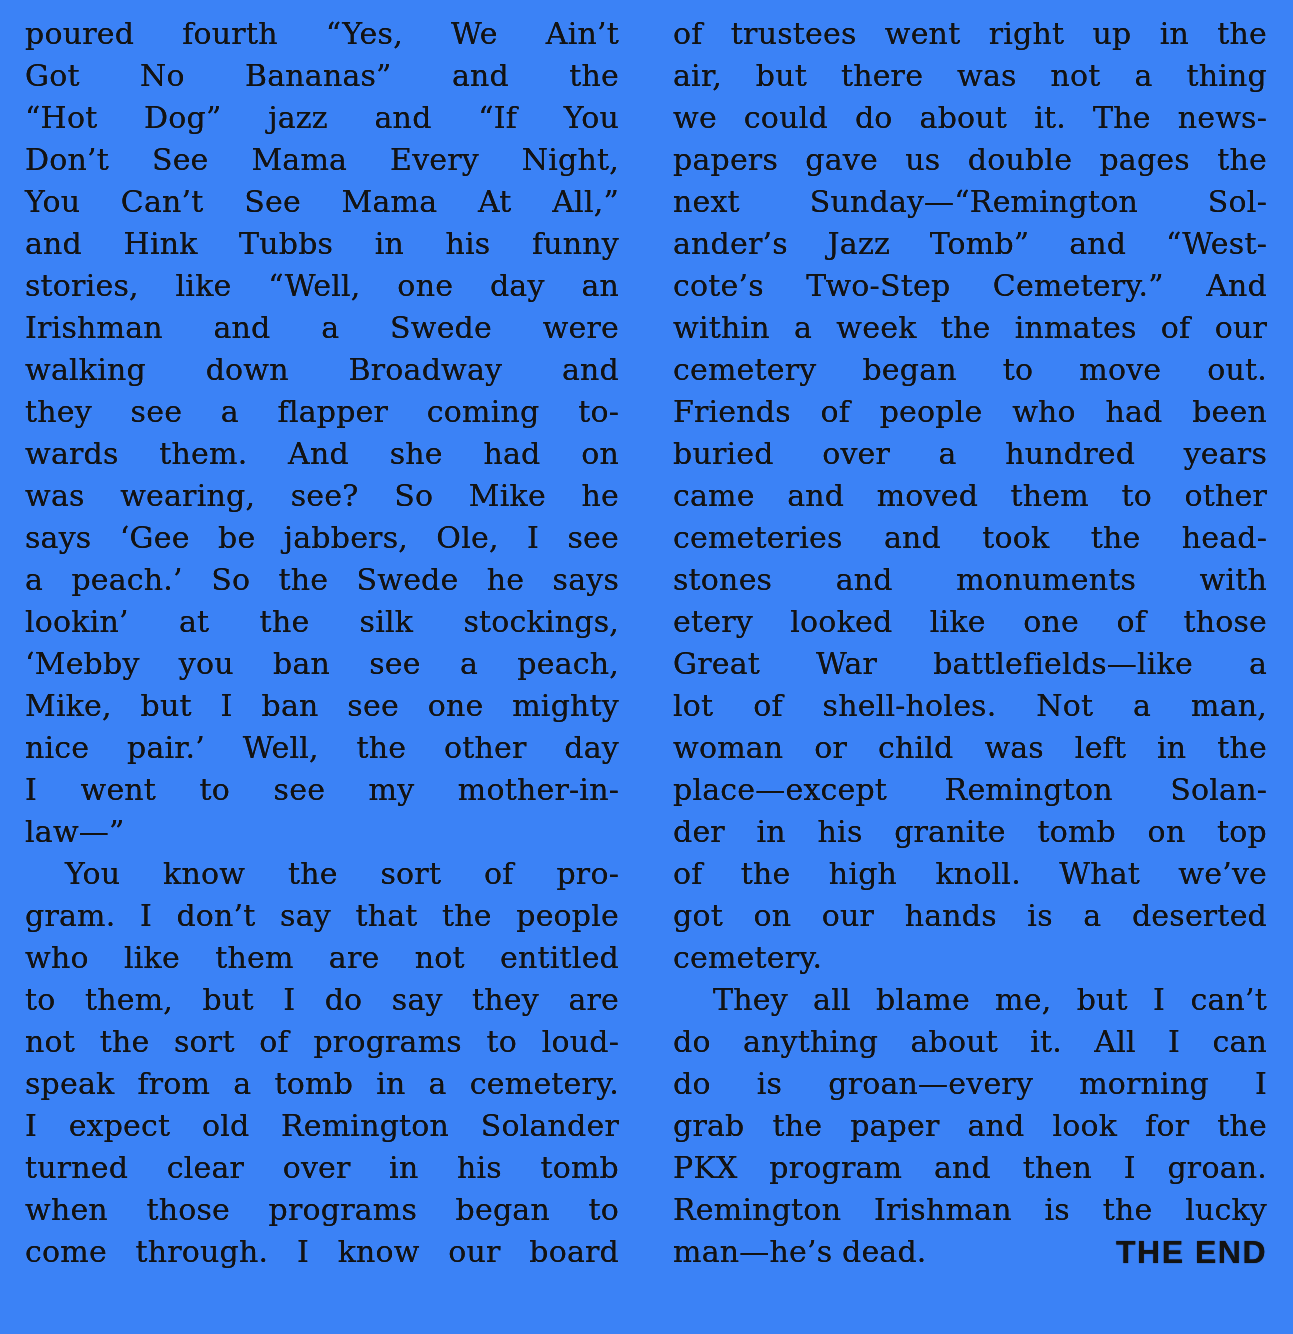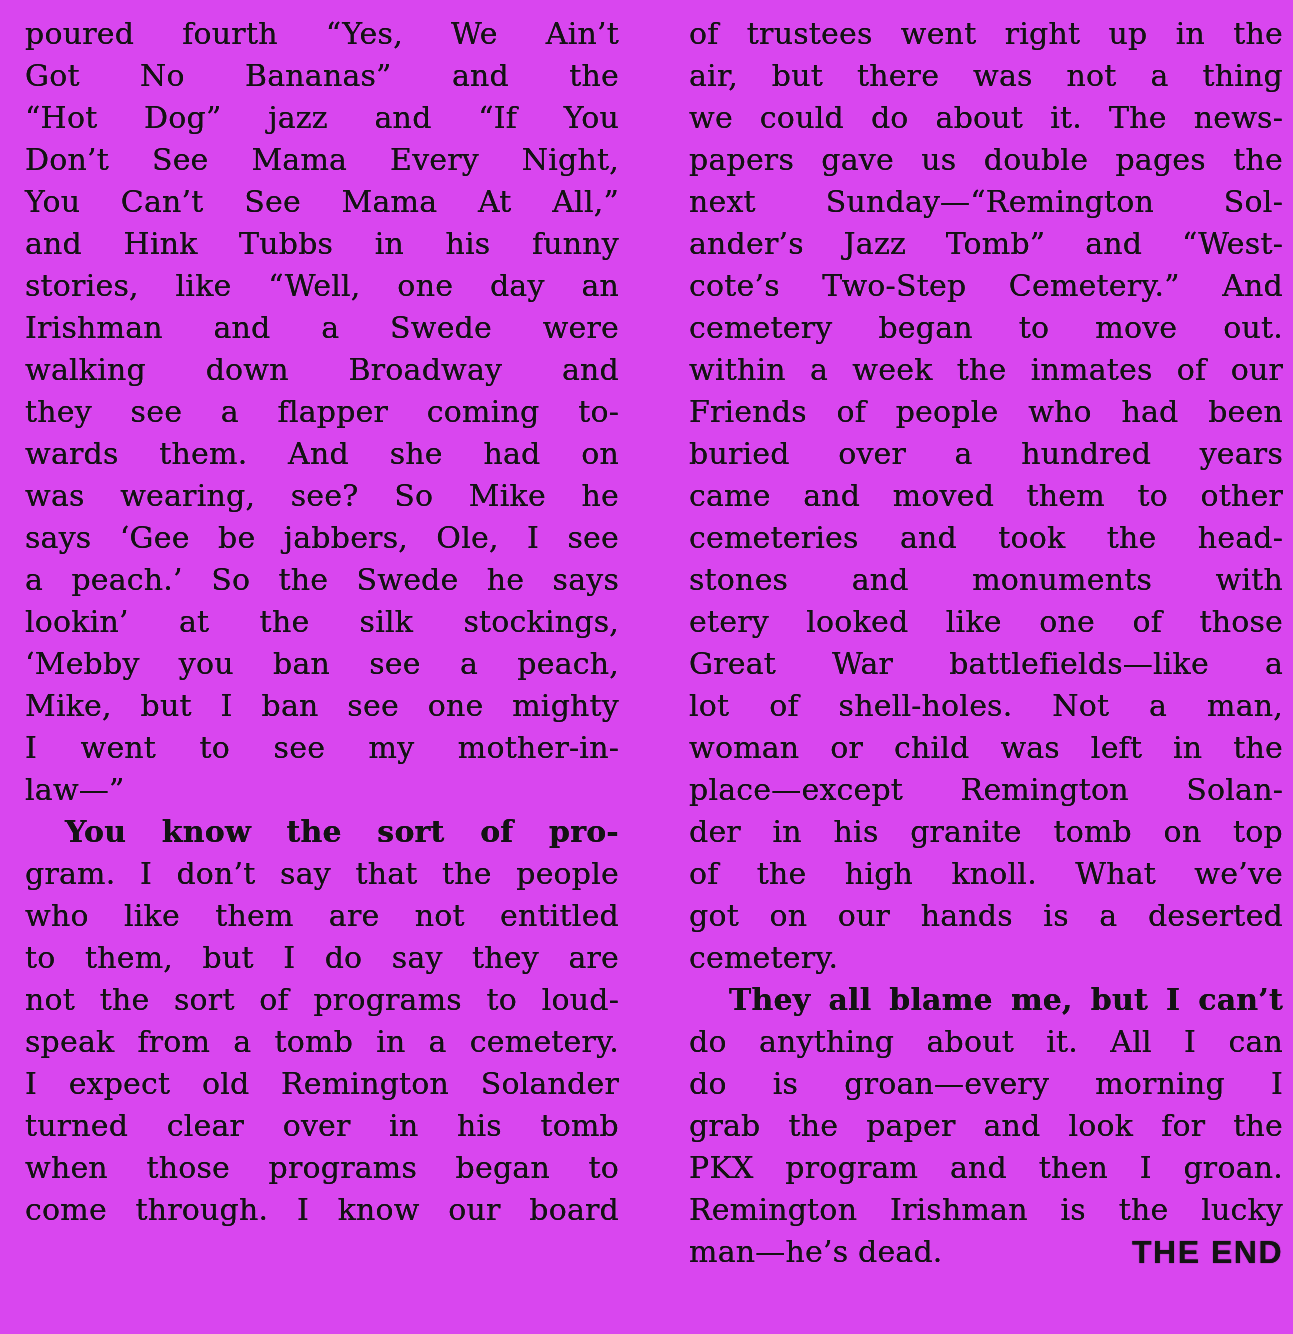--- a/index.html
+++ b/index.html
@@ -5,25 +5,25 @@
   html, body {
     margin: 0;
     padding: 0;
     background: #ffffff;
   }
   .page {
     position: relative;
     box-sizing: border-box;
     width: 1293px;
     height: 1334px;
-    background: #d946ef;
+    background: #3b82f6;
     color: #131313;
     padding: 13px 24px 0 25px;
     display: flex;
-    gap: 70px;
+    gap: 54px;
     font-family: "DejaVu Serif", "Liberation Serif", serif;
     font-size: 30px;
     line-height: 42px;
     overflow: hidden;
   }
   .column {
     width: 594px;
     flex: 0 0 594px;
   }
   .paragraph {
@@ -32,21 +32,20 @@
   .line {
     text-align: justify;
     text-align-last: justify;
     letter-spacing: 0.2px;
     
     text-shadow: 0 0 0.6px currentColor;
     min-height: 42px;
   }
   .paragraph.indent .line:first-child {
     text-indent: 40px;
-    font-weight: bold;
   }
   .line.flush {
     text-align-last: left;
   }
   .line.end-line {
     display: flex;
     justify-content: space-between;
     align-items: flex-end;
     text-shadow: 0 0 0.6px currentColor;
   }
@@ -75,20 +74,21 @@
         <div class="line">Irishman and a Swede were</div>
         <div class="line">walking down Broadway and</div>
         <div class="line">they see a flapper coming to-</div>
         <div class="line">wards them. And she had on</div>
         <div class="line">was wearing, see? So Mike he</div>
         <div class="line">says ‘Gee be jabbers, Ole, I see</div>
         <div class="line">a peach.’ So the Swede he says</div>
         <div class="line">lookin’ at the silk stockings,</div>
         <div class="line">‘Mebby you ban see a peach,</div>
         <div class="line">Mike, but I ban see one mighty</div>
+        <div class="line">nice pair.’ Well, the other day</div>
         <div class="line">I went to see my mother-in-</div>
         <div class="line flush">law—”</div>
       </div>
       <div class="paragraph indent">
         <div class="line">You know the sort of pro-</div>
         <div class="line">gram. I don’t say that the people</div>
         <div class="line">who like them are not entitled</div>
         <div class="line">to them, but I do say they are</div>
         <div class="line">not the sort of programs to loud-</div>
         <div class="line">speak from a tomb in a cemetery.</div>
@@ -100,22 +100,22 @@
     </div>
   <div class="column">
       <div class="paragraph">
         <div class="line">of trustees went right up in the</div>
         <div class="line">air, but there was not a thing</div>
         <div class="line">we could do about it. The news-</div>
         <div class="line">papers gave us double pages the</div>
         <div class="line">next Sunday—“Remington Sol-</div>
         <div class="line">ander’s Jazz Tomb” and “West-</div>
         <div class="line">cote’s Two-Step Cemetery.” And</div>
+        <div class="line">within a week the inmates of our</div>
         <div class="line">cemetery began to move out.</div>
-        <div class="line">within a week the inmates of our</div>
         <div class="line">Friends of people who had been</div>
         <div class="line">buried over a hundred years</div>
         <div class="line">came and moved them to other</div>
         <div class="line">cemeteries and took the head-</div>
         <div class="line">stones and monuments with</div>
         <div class="line">etery looked like one of those</div>
         <div class="line">Great War battlefields—like a</div>
         <div class="line">lot of shell-holes. Not a man,</div>
         <div class="line">woman or child was left in the</div>
         <div class="line">place—except Remington Solan-</div>

